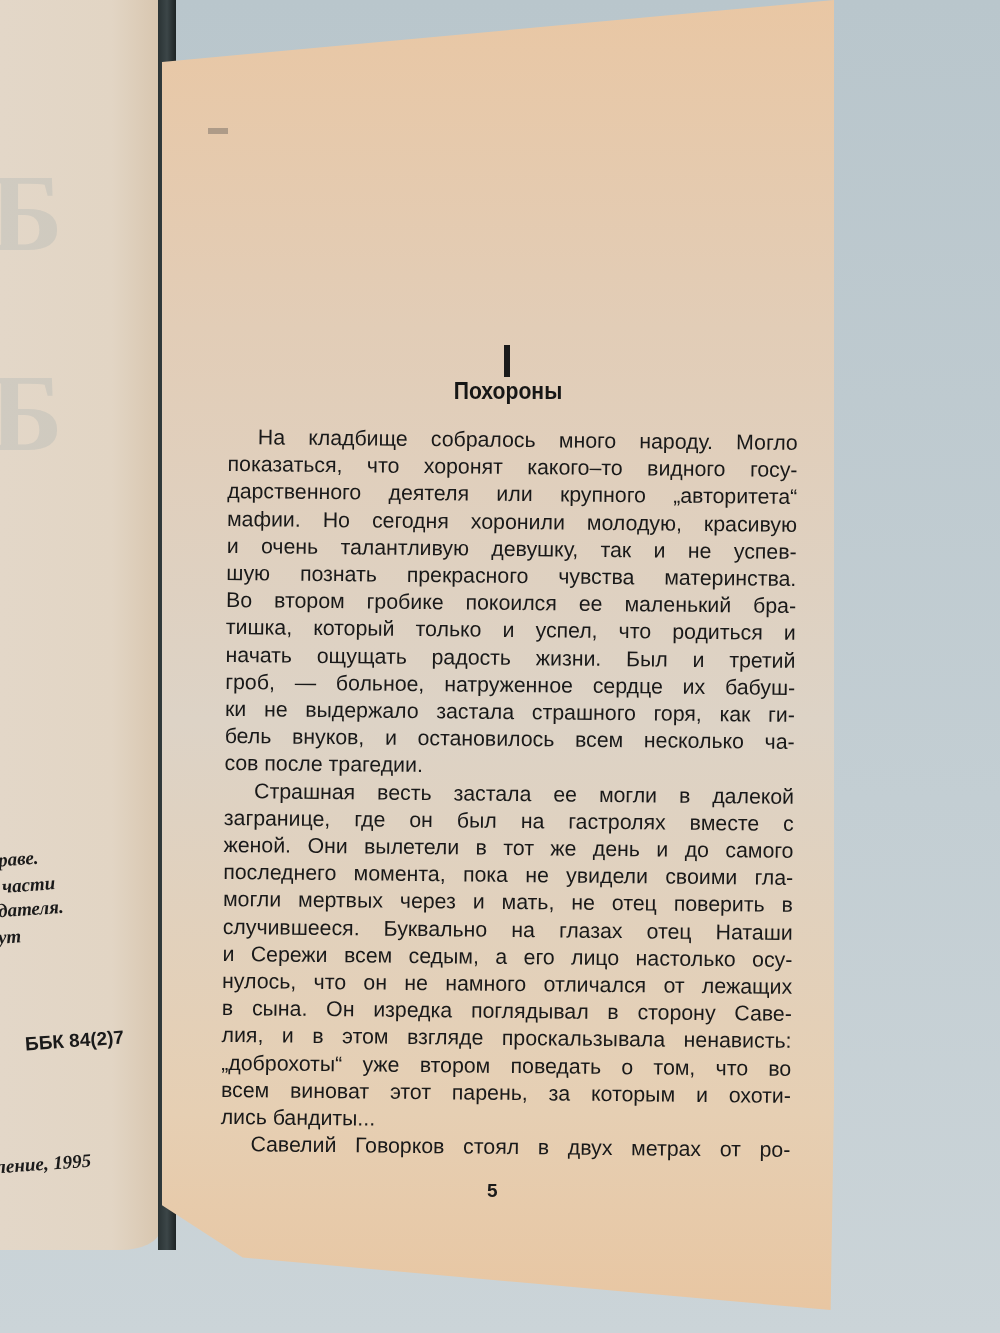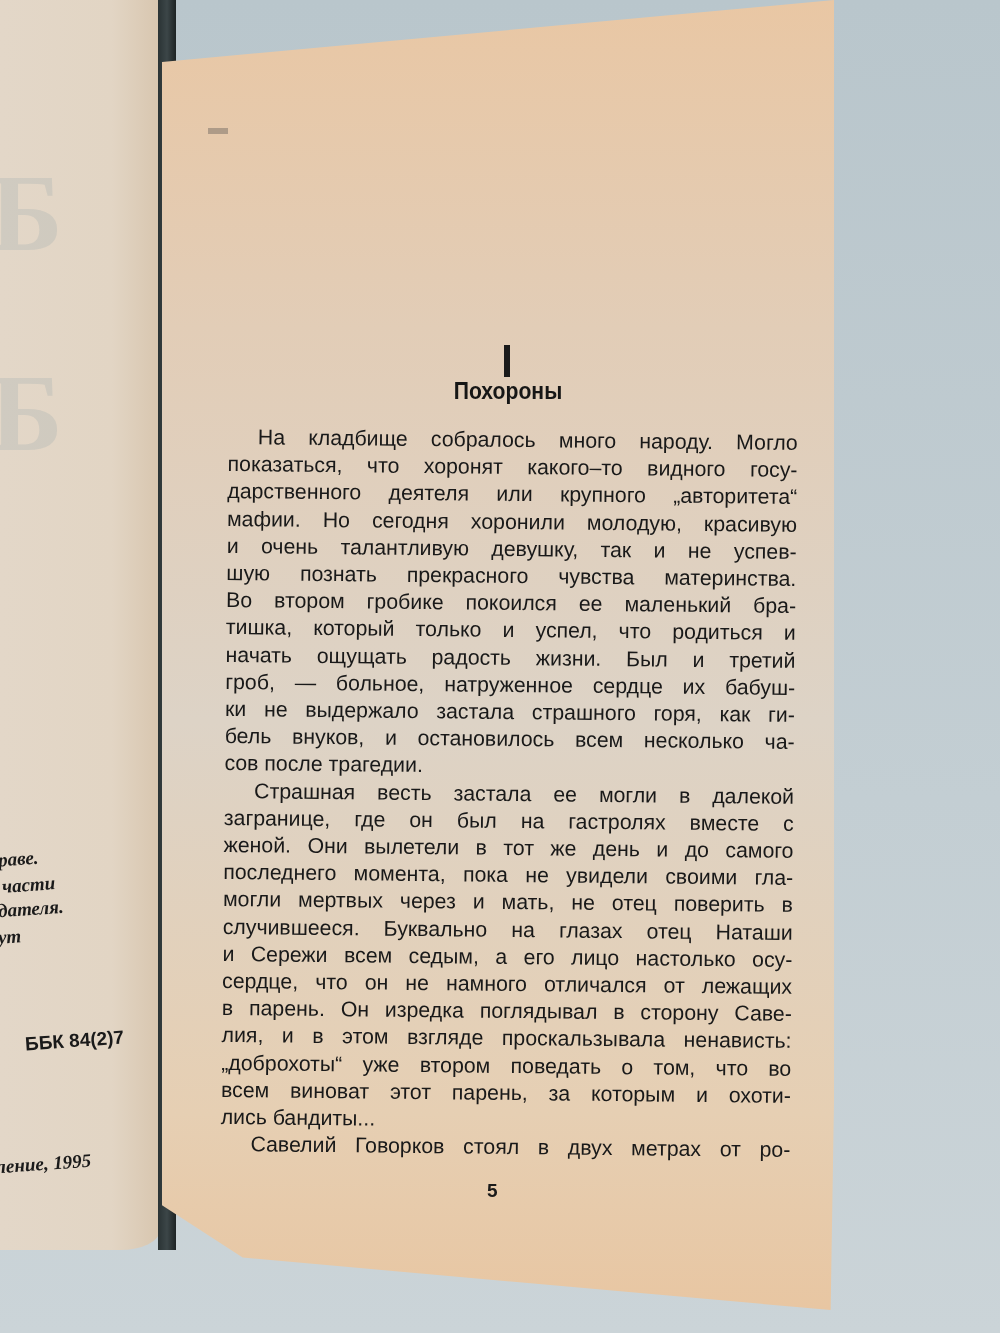--- a/index.html
+++ b/index.html
@@ -246,32 +246,32 @@
       <span>Сережи</span>
       <span>всем</span>
       <span>седым,</span>
       <span>а</span>
       <span>его</span>
       <span>лицо</span>
       <span>настолько</span>
       <span>осу-</span>
     </div>
   <div class="line">
-      <span>сердце,</span>
+      <span>нулось,</span>
       <span>что</span>
       <span>он</span>
       <span>не</span>
       <span>намного</span>
       <span>отличался</span>
       <span>от</span>
       <span>лежащих</span>
     </div>
   <div class="line">
       <span>в</span>
-      <span>парень.</span>
+      <span>сына.</span>
       <span>Он</span>
       <span>изредка</span>
       <span>поглядывал</span>
       <span>в</span>
       <span>сторону</span>
       <span>Саве-</span>
     </div>
   <div class="line">
       <span>лия,</span>
       <span>и</span>

